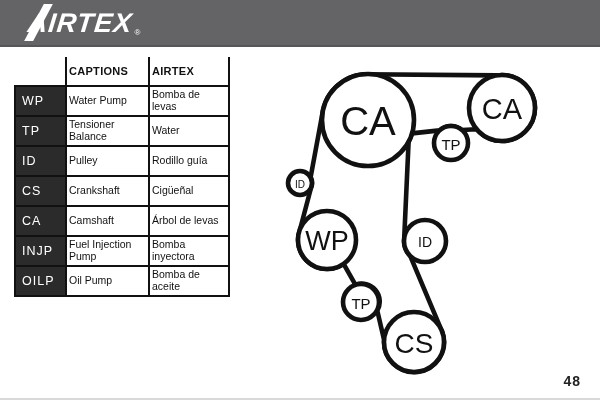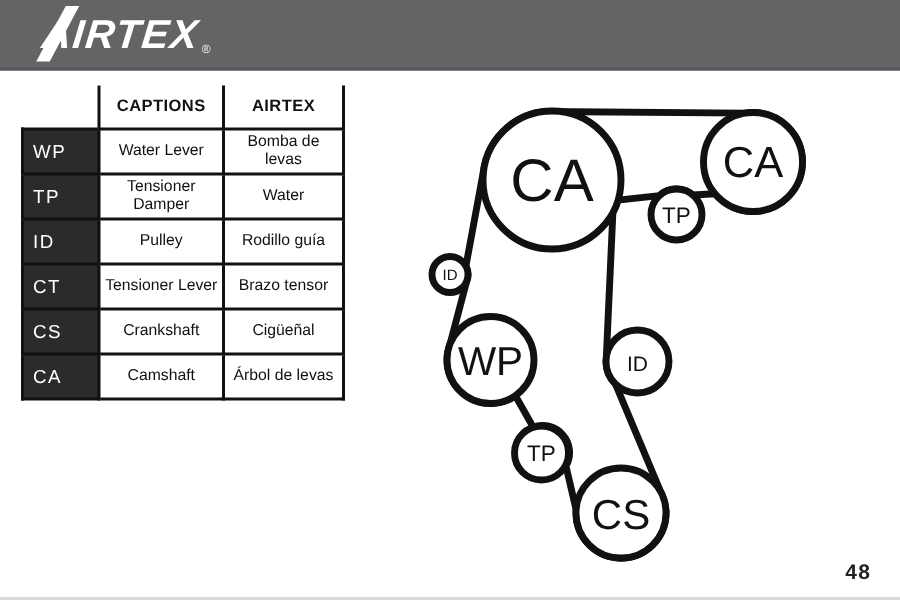--- a/index.html
+++ b/index.html
@@ -29,21 +29,21 @@
 
   
   .legend-table {
     position:absolute; left:14px; top:57px; width:214px;
     border-collapse:collapse; table-layout:fixed;
   }
   .legend-table col.c-abbr { width:51px; }
   .legend-table col.c-cap  { width:83px; }
   .legend-table col.c-ley  { width:80px; }
   .legend-table td {
-    border:2px solid #111111; text-align:center; vertical-align:middle;
+    border:2px solid #111111; vertical-align:middle;
     font-size:10.5px; line-height:1.12; color:#111111; padding:1px 2px;
   }
   .legend-table tr { height:30px; }
   .legend-table tr.hdr { height:29px; }
   .legend-table tr.hdr td { border-top:none; font-weight:bold; font-size:11px; letter-spacing:0.3px; }
   .legend-table td.abbr {
     background:#2b2b2c; color:#ffffff; text-align:left; padding-left:6px;
     font-size:12.5px; letter-spacing:1px;
   }
   .legend-table tr.hdr td.abbr { background:#ffffff; border:none; }
@@ -80,47 +80,52 @@
         <col class="c-ley">
       </colgroup>
     <tbody>
       <tr class="hdr">
         <td class="abbr"></td>
         <td>CAPTIONS</td>
         <td>AIRTEX</td>
       </tr>
     <tr>
       <td class="abbr">WP</td>
-      <td>Water Lever</td>
+      <td>Water Pump</td>
       <td>Bomba de levas</td>
     </tr>
         <tr>
       <td class="abbr">TP</td>
-      <td>Tensioner Damper</td>
+      <td>Tensioner Balance</td>
       <td>Water</td>
     </tr>
         <tr>
       <td class="abbr">ID</td>
       <td>Pulley</td>
       <td>Rodillo guía</td>
-    </tr>
-        <tr>
-      <td class="abbr">CT</td>
-      <td>Tensioner Lever</td>
-      <td>Brazo tensor</td>
     </tr>
         <tr>
       <td class="abbr">CS</td>
       <td>Crankshaft</td>
       <td>Cigüeñal</td>
     </tr>
         <tr>
       <td class="abbr">CA</td>
       <td>Camshaft</td>
       <td>Árbol de levas</td>
+    </tr>
+        <tr>
+      <td class="abbr">INJP</td>
+      <td>Fuel Injection Pump</td>
+      <td>Bomba inyectora</td>
+    </tr>
+        <tr>
+      <td class="abbr">OILP</td>
+      <td>Oil Pump</td>
+      <td>Bomba de aceite</td>
     </tr>
       </tbody>
   </table>
 
   <svg class="belt-svg" viewBox="0 0 600 400">
     <path class="belt" d="M 323.0 110.4 A 46 46 0 0 1 363.2 74.3 L 496.8 75.4 A 33 33 0 1 1 476.7 129.2 L 461.9 130.0 A 17 17 0 0 0 439.6 130.4 L 412.0 133.4 A 46 46 0 0 1 408.6 141.6 L 404.2 238.4 A 21 21 0 0 0 410.2 255.8 L 442.5 332.7 A 30 30 0 1 1 384.1 339.9 L 377.3 310.7 A 18 18 0 0 0 355.5 284.8 L 343.6 263.8 A 29 29 0 0 1 298.3 236.0 L 311.1 187.5 A 12 12 0 0 0 310.6 177.4 Z"></path>
     <g>
         <circle cx="368" cy="120" r="46" class="pulley"></circle>
         <text x="368" y="120" class="pulley-label" font-size="40" dominant-baseline="central" dy="1">CA</text>
         <circle cx="502" cy="108" r="33" class="pulley"></circle>

